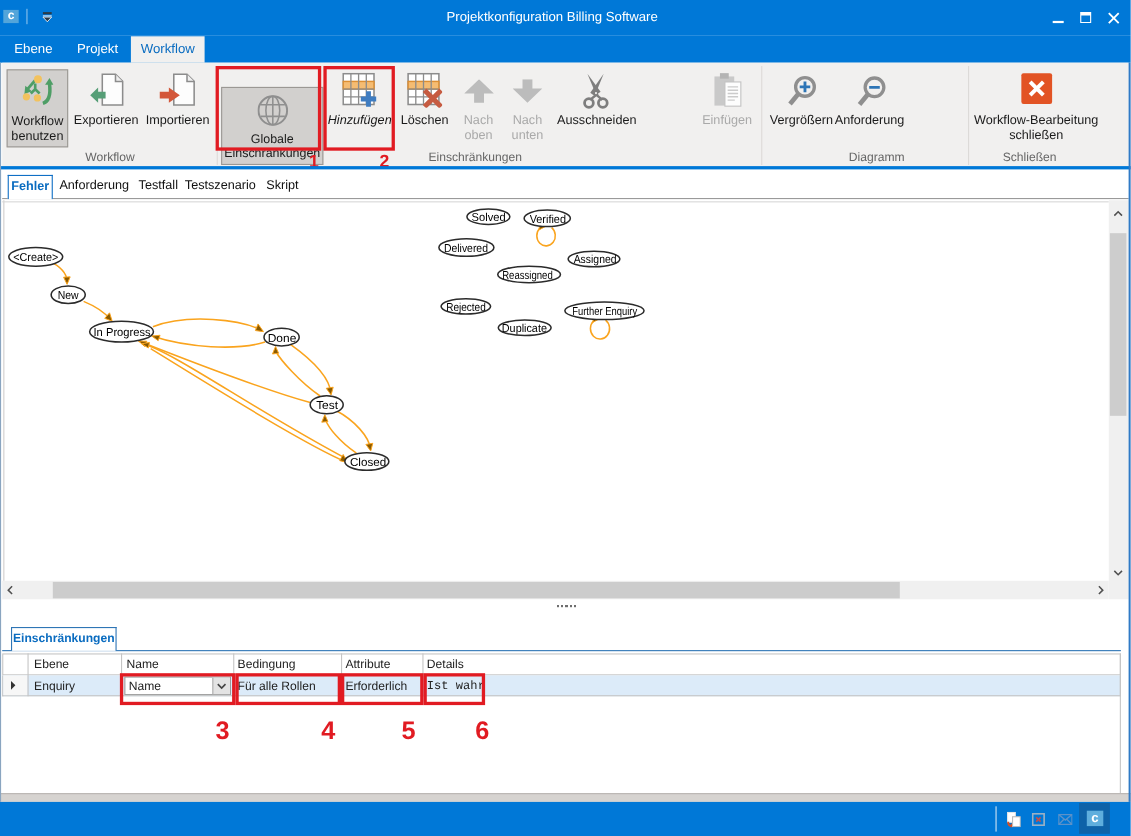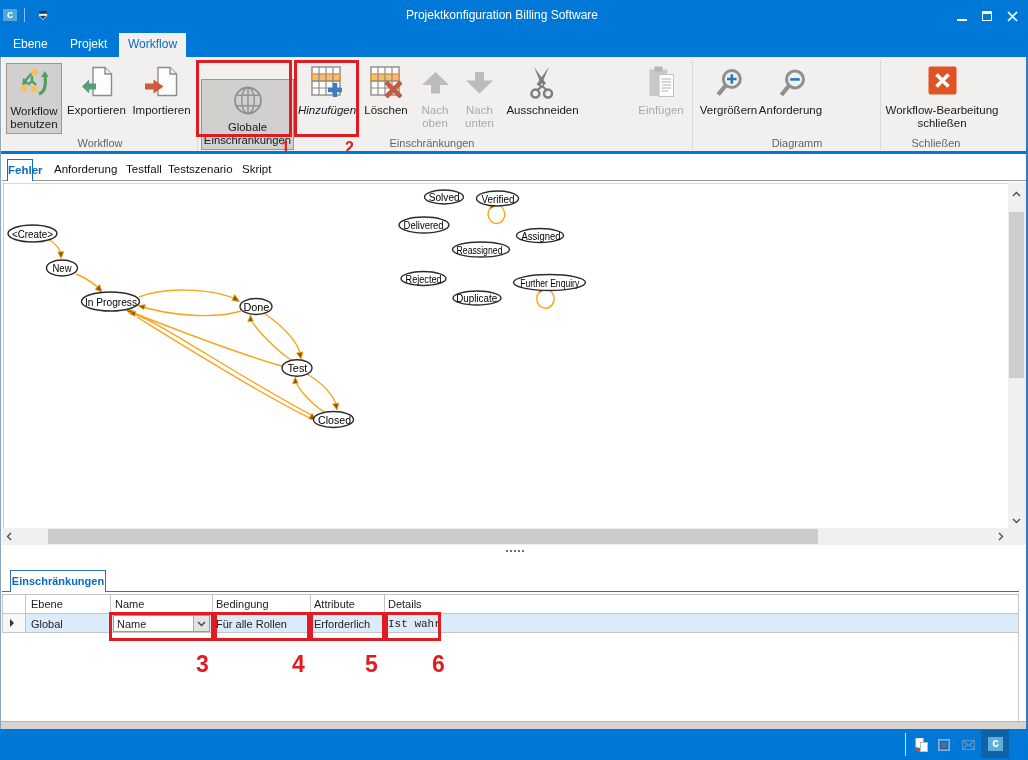--- a/index.html
+++ b/index.html
@@ -184,21 +184,21 @@
   <div class="glabel" style="left:854px;">Schließen</div>
 
   <div class="redbox" style="left:194px;top:3px;width:96px;height:77px;"></div>
   <div class="redbox" style="left:292px;top:3px;width:65px;height:77px;"></div>
   <div class="rednum" style="left:279px;top:83px;font-size:16px;line-height:16px;">1</div>
   <div class="rednum" style="left:343px;top:83px;font-size:16px;line-height:16px;">2</div>
 </div>
 <div class="abs" id="blueline"></div>
 <div class="abs" id="doctabs">
   <div class="abs" style="left:0;top:25px;width:1024px;height:1px;background:#9a9a9a;"></div>
-  <div class="abs" style="left:5px;top:4px;width:26px;height:22px;background:#fff;border:1px solid #0f6fc5;border-bottom:none;color:#0a6cc0;font-weight:bold;font-size:11.5px;text-align:center;line-height:21px;">Fehler</div>
+  <div class="abs" style="left:5px;top:4px;width:41px;height:22px;background:#fff;border:1px solid #0f6fc5;border-bottom:none;color:#0a6cc0;font-weight:bold;font-size:11.5px;text-align:center;line-height:21px;">Fehler</div>
   <div class="abs" style="left:52px;top:8px;font-size:11.5px;color:#111;">Anforderung</div>
   <div class="abs" style="left:124px;top:8px;font-size:11.5px;color:#111;">Testfall</div>
   <div class="abs" style="left:166px;top:8px;font-size:11.5px;color:#111;">Testszenario</div>
   <div class="abs" style="left:240px;top:8px;font-size:11.5px;color:#111;">Skript</div>
 </div>
 <div class="abs" id="canvas">
 <div class="abs" style="left:1px;top:0;width:1px;height:346px;background:#d0cecc;"></div>
     <div class="abs" style="left:0;top:1px;width:1006px;height:1px;background:#d8d8d8;"></div>
 <svg class="abs" style="left:0;top:0;" width="1006" height="346" viewBox="2 182 1006 346" font-family="Liberation Sans" font-size="10.5px">
   <g fill="none" stroke="#faa41e" stroke-width="1.4">
@@ -304,21 +304,21 @@
 
   <div class="abs" style="left:29px;top:28px;font-size:11px;color:#222;">Ebene</div>
   <div class="abs" style="left:113px;top:28px;font-size:11px;color:#222;">Name</div>
   <div class="abs" style="left:214px;top:28px;font-size:11px;color:#222;">Bedingung</div>
   <div class="abs" style="left:312px;top:28px;font-size:11px;color:#222;">Attribute</div>
   <div class="abs" style="left:386px;top:28px;font-size:11px;color:#222;">Details</div>
 
   <svg class="abs" style="left:7px;top:48px;" width="6" height="10">
       <path d="M1 1 L5 5 L1 9 Z" fill="#333"></path>
     </svg>
-  <div class="abs" style="left:29px;top:48px;font-size:11px;color:#222;">Global</div>
+  <div class="abs" style="left:29px;top:48px;font-size:11px;color:#222;">Enquiry</div>
 
   <div class="abs" style="left:111px;top:45px;width:97px;height:17px;background:#fff;border:1px solid #9a9a9a;"></div>
   <div class="abs" style="left:191px;top:46px;width:16px;height:15px;background:#e3e3e3;border-left:1px solid #adadad;"></div>
   <svg class="abs" style="left:195px;top:51px;" width="9" height="6">
       <path d="M1 1 L4.5 4.5 L8 1" fill="none" stroke="#444" stroke-width="1.5"></path>
     </svg>
   <div class="abs" style="left:115px;top:48px;font-size:11px;color:#222;">Name</div>
   <div class="abs" style="left:214px;top:48px;font-size:11px;color:#222;">Für alle Rollen</div>
   <div class="abs" style="left:312px;top:48px;font-size:11px;color:#222;">Erforderlich</div>
   <div class="abs" style="left:386px;top:48px;font-size:11px;color:#222;font-family:Liberation Mono, monospace;">Ist wahr</div>

